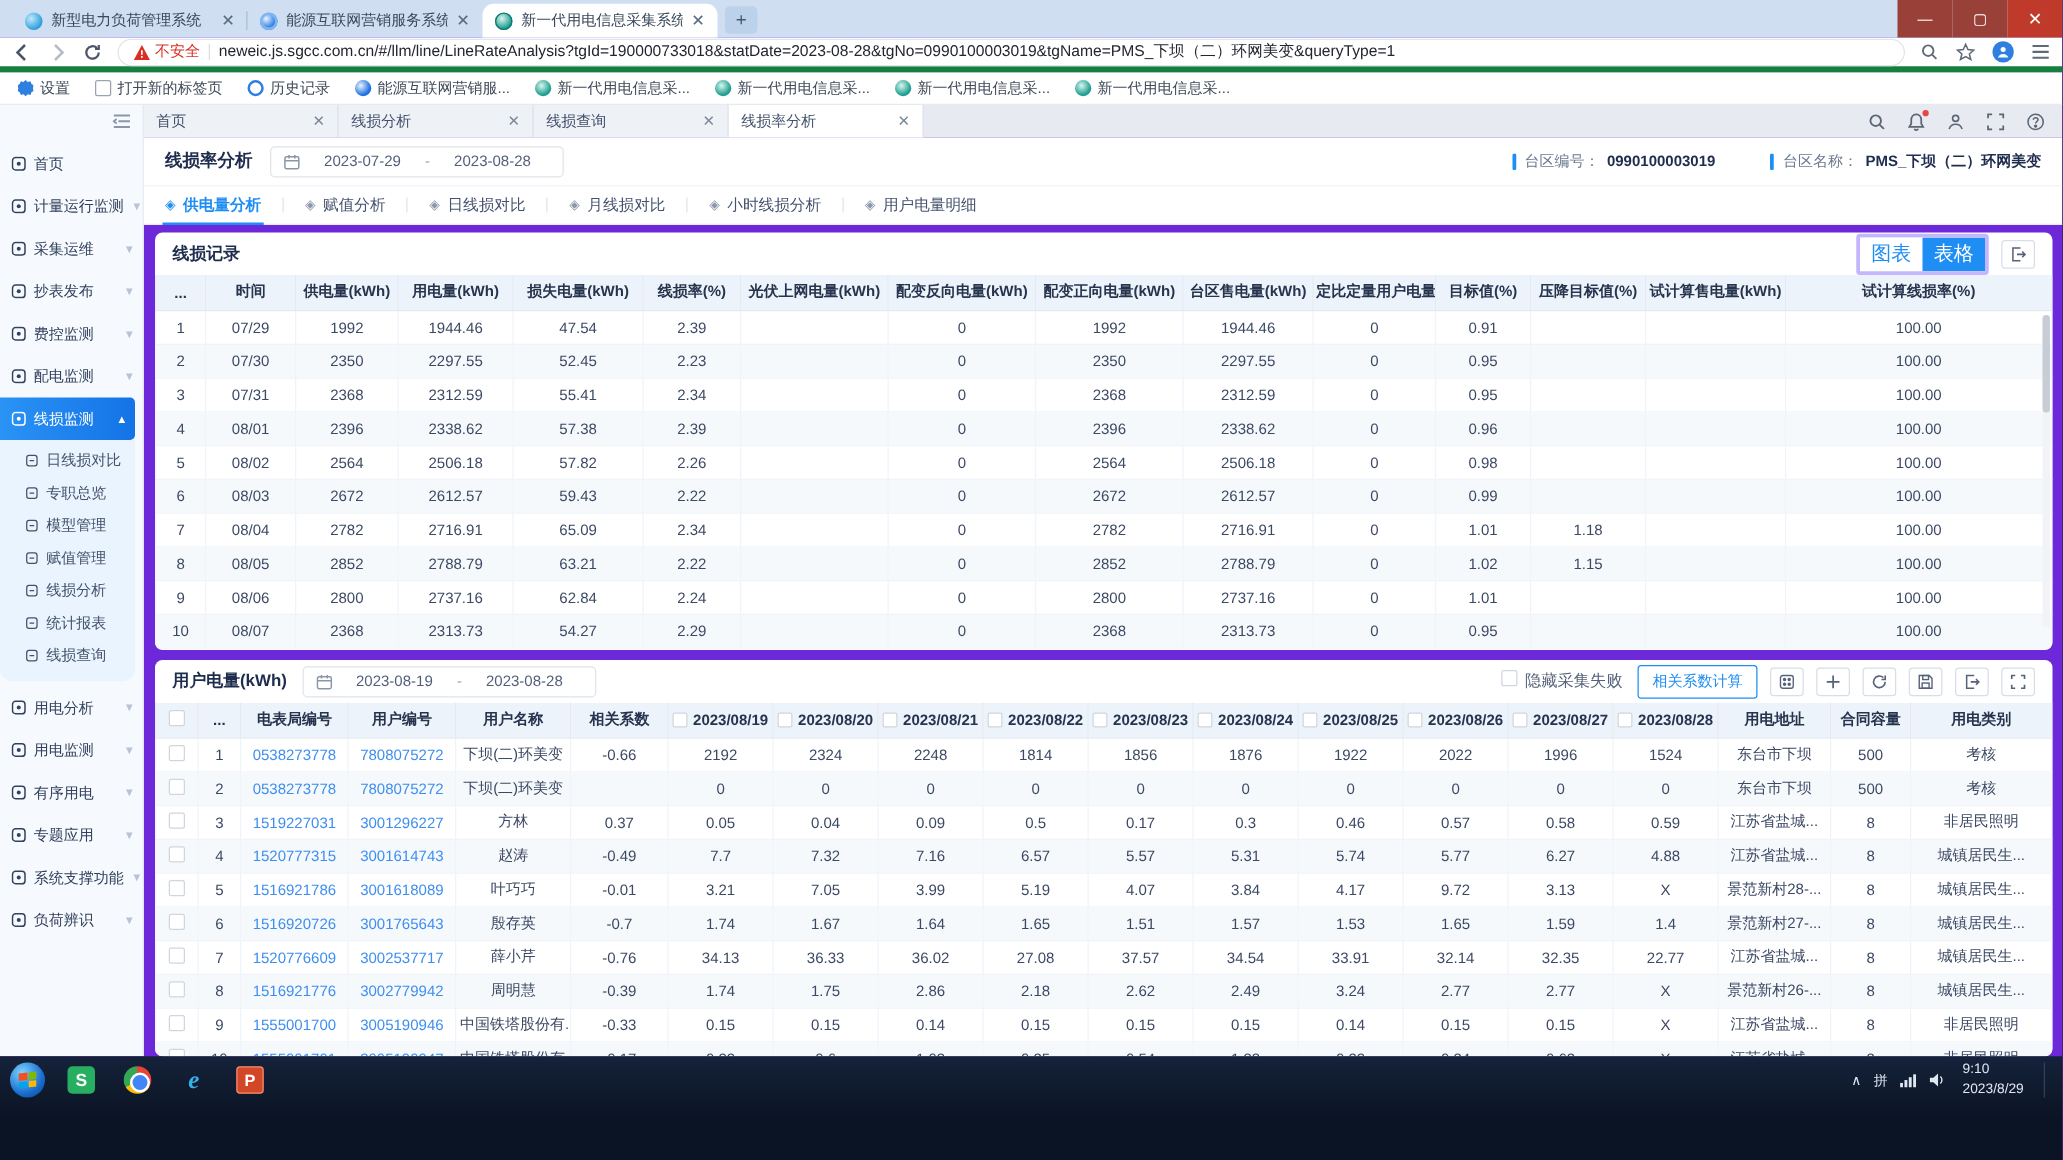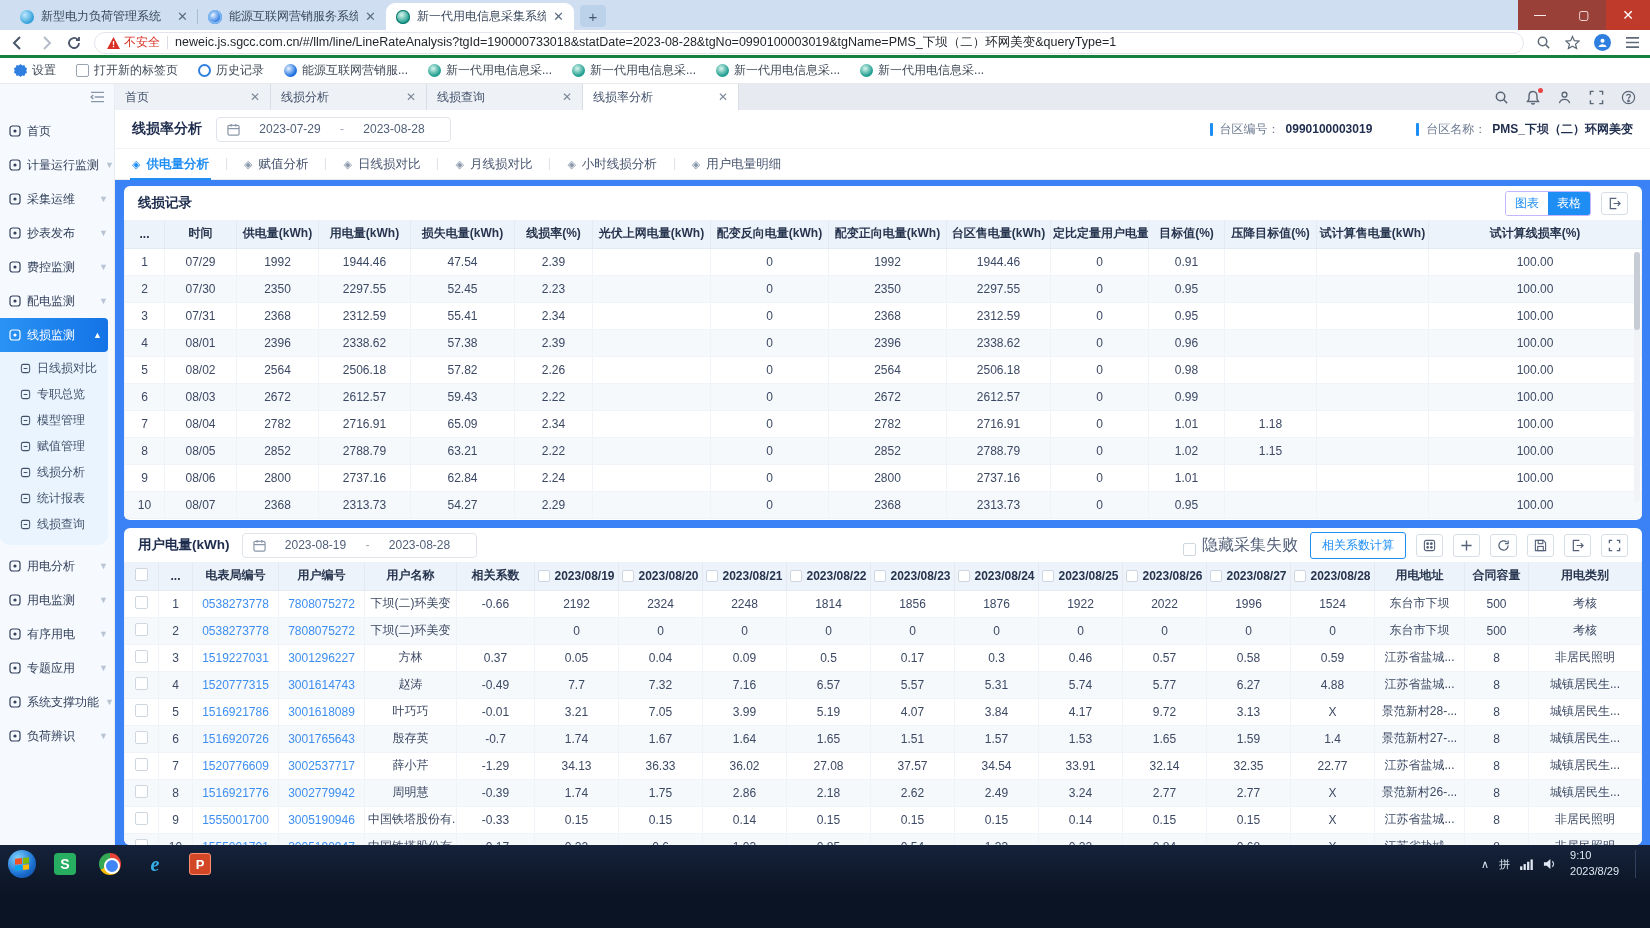--- a/index.html
+++ b/index.html
@@ -1,35 +1,35 @@
 <!DOCTYPE html>
 <html><head>
 <meta charset="utf-8">
 <style>
 *{margin:0;padding:0;box-sizing:border-box}
 html,body{background:#222}
-.screen{width:1650px;height:928px;position:relative;font-family:"Liberation Sans","DejaVu Sans",sans-serif;background:#3b82f6;overflow:hidden}
+.screen{width:1650px;height:928px;position:relative;font-family:"Liberation Sans","DejaVu Sans",sans-serif;background:#6d28d9;overflow:hidden}
 
 
 .tabbar{height:30px;background:#cfdff1;display:flex;align-items:flex-end;padding-left:10px;position:relative}
 .btab{width:188px;height:27px;display:flex;align-items:center;gap:7px;padding:0 10px;font-size:12px;color:#39485c;border-radius:9px 9px 0 0;position:relative}
 .btab.active{background:#fff}
 .btab:not(.active):not(:first-child)::before{content:"";position:absolute;left:-1px;top:6px;bottom:6px;width:1px;background:#aabdd4}
 .btitle{flex:1;white-space:nowrap;overflow:hidden}
 .bclose{color:#5b6b80;font-size:13px;cursor:default}
 .fav{width:14px;height:14px;border-radius:50%;flex:none}
 .fav.swirl-blue{background:radial-gradient(circle at 35% 35%,#bfe8ff,#2f9fd8 70%)}
 .fav.orb-blue{background:radial-gradient(circle at 35% 35%,#e8f4ff,#1d6fe0 65%);box-shadow:inset 0 0 0 2px #7db6f0}
 .fav.globe-teal{background:radial-gradient(circle at 40% 35%,#d8f5ee,#1d9e8f 65%);box-shadow:inset 0 0 0 1px #10796d}
 .newtab{width:26px;height:22px;margin:0 0 3px 6px;display:flex;align-items:center;justify-content:center;color:#46586e;font-size:15px;background:#bcd2ea;border-radius:4px}
 .win-controls{position:absolute;right:0;top:0;height:30px;display:flex}
 .wc{width:44px;height:100%;display:flex;align-items:center;justify-content:center;color:#fff;font-size:12px;background:#994038}
 .wc.close{background:#c03a2b;font-size:14px}
 
-.toolbar{height:28px;background:#fff;display:flex;align-items:center;padding:0 10px;gap:12px;border-bottom:3px solid #15803d}
+.toolbar{height:28px;background:#fff;display:flex;align-items:center;padding:0 10px;gap:12px;border-bottom:5px solid #15803d}
 .navic{width:16px;height:16px;color:#4a5568;flex:none}
 .navic.fwd{color:#b3bcc7}
 .addr{flex:1;height:22px;border:1px solid #e2e6ec;border-radius:12px;background:#fff;display:flex;align-items:center;padding:0 12px;gap:7px;font-size:12px;min-width:0}
 .warnwrap{display:flex;align-items:center;gap:4px;color:#d93025;flex:none}
 .addrsep{width:1px;height:13px;background:#d9dde3;flex:none}
 .urltext{color:#23272d;font-size:12.5px;white-space:nowrap;overflow:hidden;flex:1}
 .tbicons{display:flex;align-items:center;gap:14px;color:#5f6a78}
 .avatar-dot{width:17px;height:17px;border-radius:50%;background:#2f7fe0;display:flex;align-items:center;justify-content:center}
 
 .bkbar{height:26px;background:#fff;display:flex;align-items:center;gap:20px;padding:0 14px;font-size:12px;color:#404a58;border-bottom:1px solid #e7eaee}
@@ -89,26 +89,26 @@
 .stsep{width:1px;height:12px;background:#dfe3e9;margin:0 17px}
 .dia{font-size:11px;color:#8b98ab;line-height:1}
 .stab.active .dia{color:#1f8ef4}
 
 .cards{flex:1;min-height:0;padding:6px 8px 0 9px;display:flex;flex-direction:column;gap:8px}
 .card{background:#fff;border-radius:6px;overflow:hidden;position:relative}
 .card1{height:334px;flex:none}
 .card2{flex:1;min-height:0}
 .chead{height:34px;display:flex;align-items:center;padding:0 14px}
 .ctitle{font-weight:bold;font-size:13.5px;color:#1e2c4d;white-space:nowrap}
-.toggle{margin-left:auto;display:flex;border:1px solid #c4b5fd;border-radius:3px;overflow:hidden;font-size:12px}
+.toggle{margin-left:auto;display:flex;border:3px solid #c4b5fd;border-radius:3px;overflow:hidden;font-size:16px}
 .tg{padding:3px 9px;color:#1f8ef4;background:#fff}
 .tg.active{background:#1f8ef4;color:#fff}
 .iconbox{width:27px;height:23px;border:1px solid #d8dee6;border-radius:3px;display:flex;align-items:center;justify-content:center;color:#55627a;margin-left:10px;background:#fff;flex:none}
 .chead .datepicker{margin-left:12px}
-.hidefail{display:flex;align-items:flex-end;gap:6px;color:#55627a;font-size:16px;margin-left:auto;white-space:nowrap}
+.hidefail{display:flex;align-items:flex-start;gap:6px;color:#55627a;font-size:13px;margin-left:auto;white-space:nowrap}
 .ckbox{width:13px;height:13px;border:1px solid #cfd6df;border-radius:2px;background:#fff;flex:none;display:inline-block}
 .calcbtn{border:1px solid #1f8ef4;color:#1f8ef4;background:#fff;border-radius:3px;font-size:12px;padding:4px 11px;margin-left:12px;white-space:nowrap}
 
 table{border-collapse:collapse;table-layout:fixed;font-size:12px;width:100%}
 th{background:#edf3fa;color:#26344e;font-weight:bold;height:28px;border:1px solid #e3eaf2;border-top:none;padding:0 2px;overflow:hidden;white-space:nowrap;text-align:center}
 td{text-align:center;color:#3c4964;border:1px solid #f0f4f9;height:27px;white-space:nowrap;overflow:hidden;padding:0 3px;background:#fff}
 tr.even td{background:#f6f9fc}
 td.lk{color:#3e8ef0}
 .thck{display:inline-block;width:12px;height:12px;border:1px solid #cfd6df;border-radius:2px;background:#fff;vertical-align:-2px;margin-right:4px}
 .vscroll{position:absolute;right:2px;top:66px;width:6px;height:250px;border-radius:3px;background:#f1f3f6}
@@ -1012,21 +1012,21 @@
                   <td>景范新村27-...</td>
                   <td>8</td>
                   <td>城镇居民生...</td>
                 </tr>
                 <tr>
                   <td><span class="ckbox"></span></td>
                   <td>7</td>
                   <td class="lk">1520776609</td>
                   <td class="lk">3002537717</td>
                   <td>薛小芹</td>
-                  <td>-1.29</td>
+                  <td>-0.76</td>
                   <td>34.13</td>
                   <td>36.33</td>
                   <td>36.02</td>
                   <td>27.08</td>
                   <td>37.57</td>
                   <td>34.54</td>
                   <td>33.91</td>
                   <td>32.14</td>
                   <td>32.35</td>
                   <td>22.77</td>

